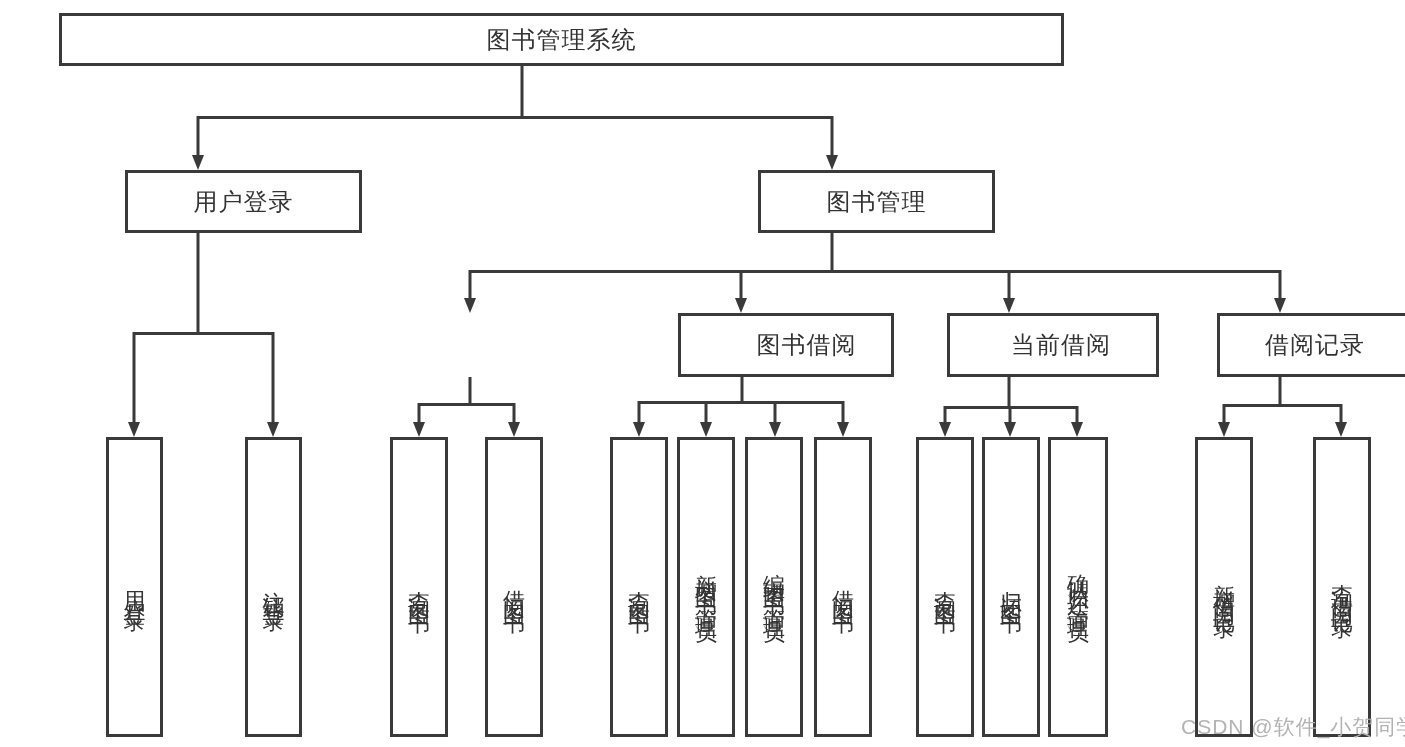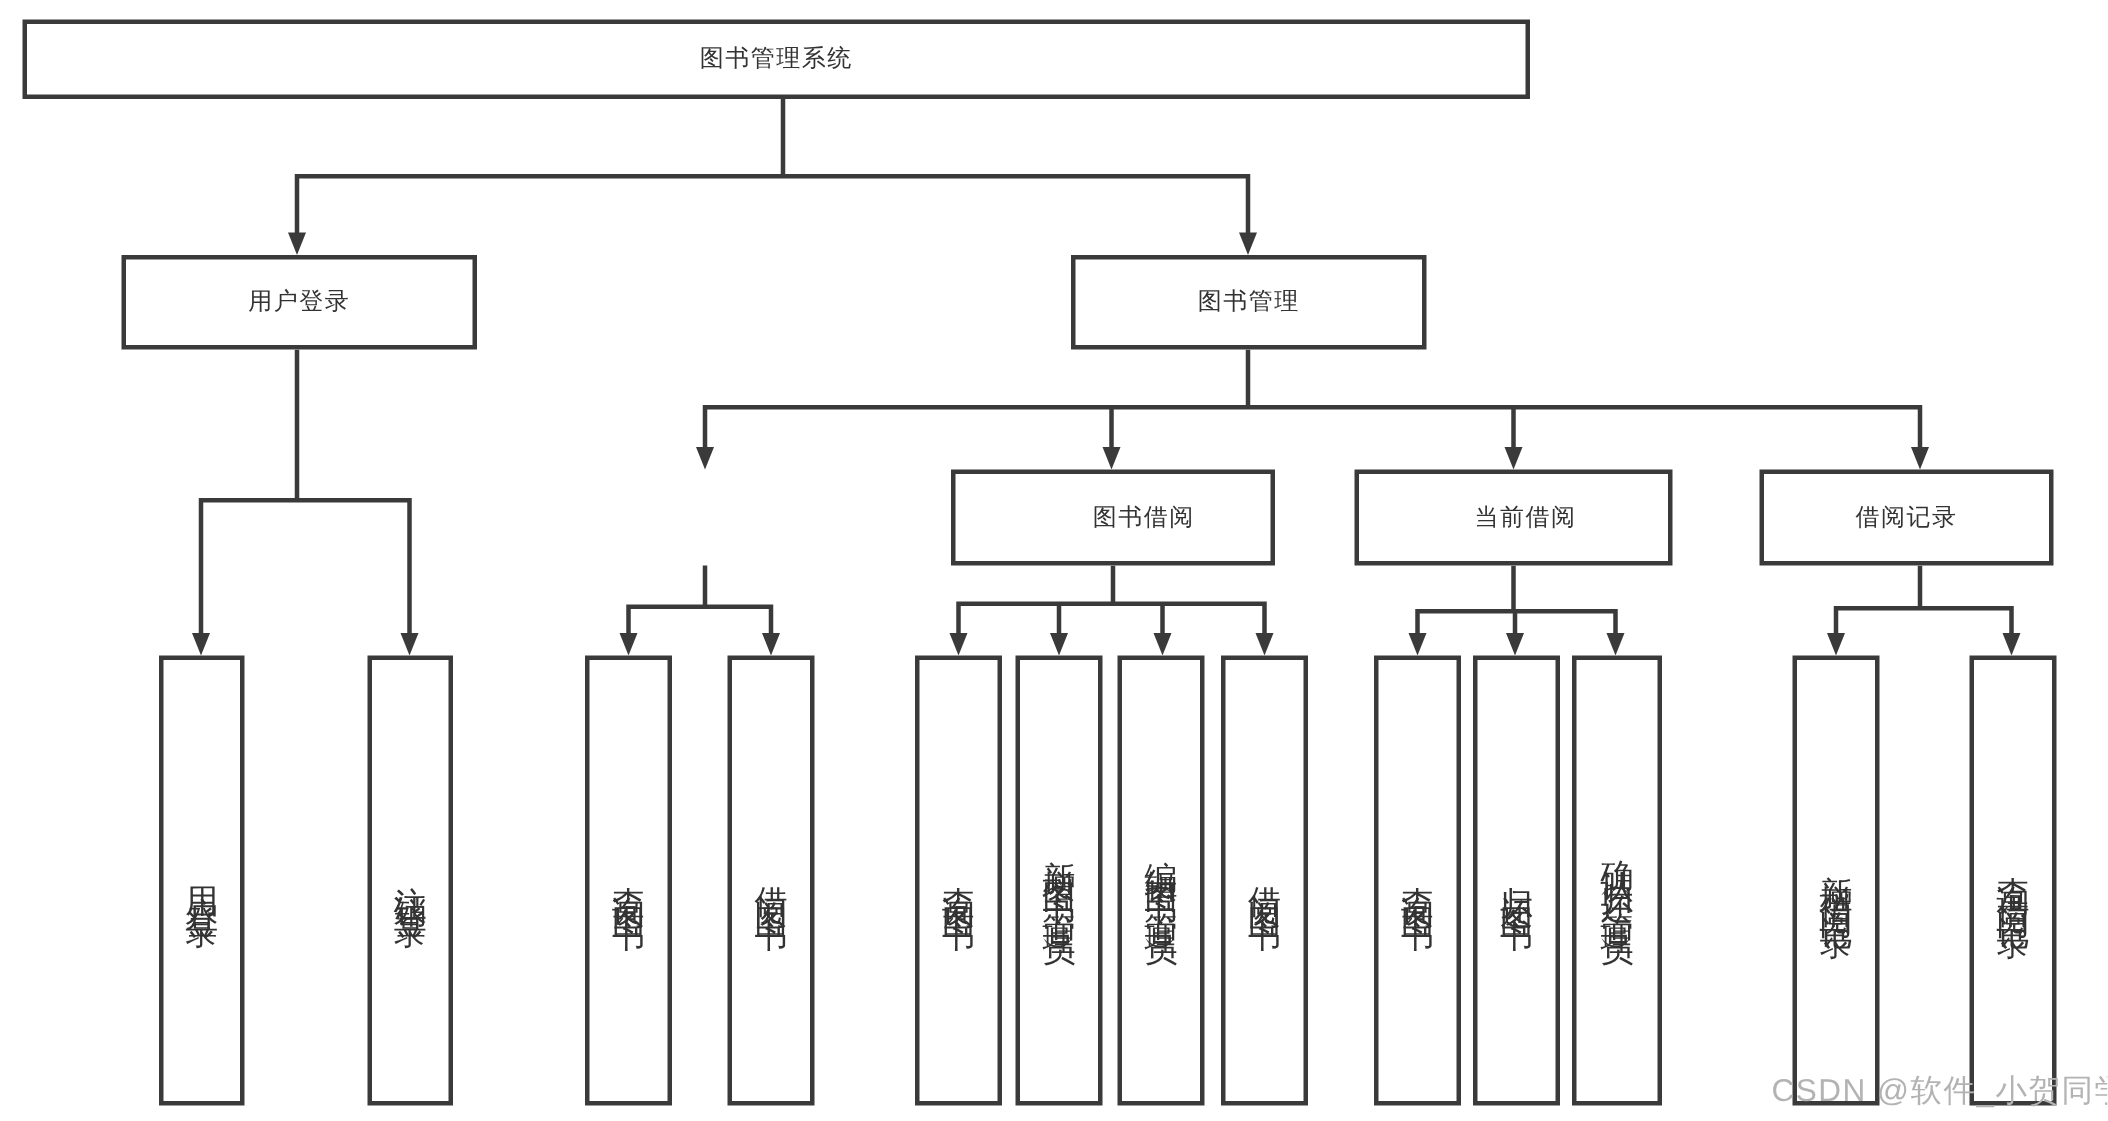--- a/index.html
+++ b/index.html
@@ -22,24 +22,25 @@
     z-index: 1;
   }
   .hbox {
     position: absolute;
     box-sizing: border-box;
     border: 3px solid #3a3a3a;
     background: #ffffff;
     display: flex;
     align-items: center;
     justify-content: center;
-    font-size: 16px;
+    font-size: 24px;
     color: #333333;
     letter-spacing: 1px;
     z-index: 2;
+    margin-left: 44px;
   }
   .vbox {
     position: absolute;
     box-sizing: border-box;
     border: 3px solid #3a3a3a;
     background: #ffffff;
     top: 437px;
     height: 300px;
     display: flex;
     align-items: center;

